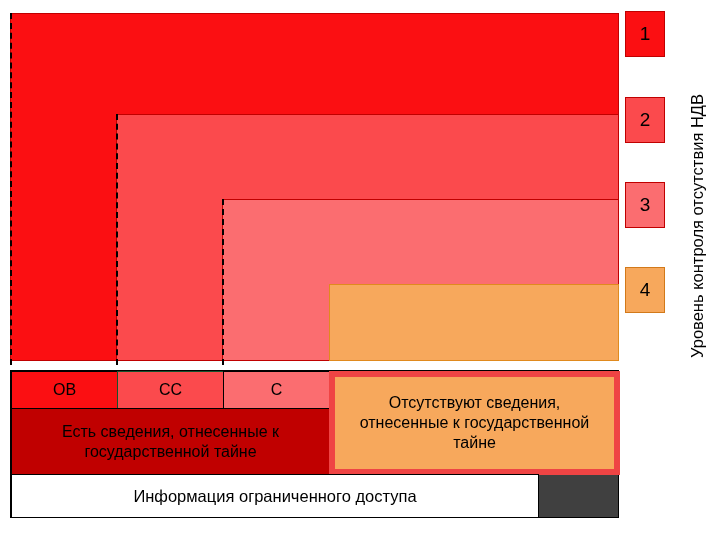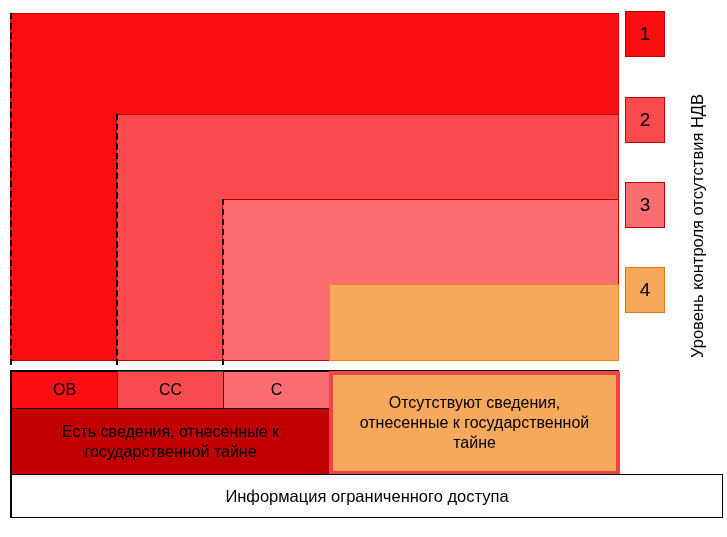--- a/index.html
+++ b/index.html
@@ -129,26 +129,26 @@
   .cell-s  { left: 212px; top: 0px;  width: 107px; height: 38px; background: #fb6d70; border: 1px solid #000000; }
 
   .cell-secret {
     left: 0px; top: 37px; width: 319px; height: 67px;
     background: #c00000; border: 1px solid #000000;
     color: #000000;
     padding: 14px 6px;
   }
   .cell-nosecret {
     left: 318px; top: 0px; width: 291px; height: 104px;
-    background: #f7a85c; border: 4px solid #ef4444;
+    background: #f7a85c; border: 6px solid #ef4444;
     color: #000000;
     padding: 0 10px;
   }
   .cell-bottom {
-    left: 0px; top: 103px; width: 712px; height: 44px;
+    left: 0px; top: 103px; width: 528px; height: 44px;
     background: #ffffff; border: 1px solid #000000;
     font-size: 16.5px;
   }
 </style>
 </head>
 <body>
 
 <div id="stage">
 
   <div class="block blk1"></div>

